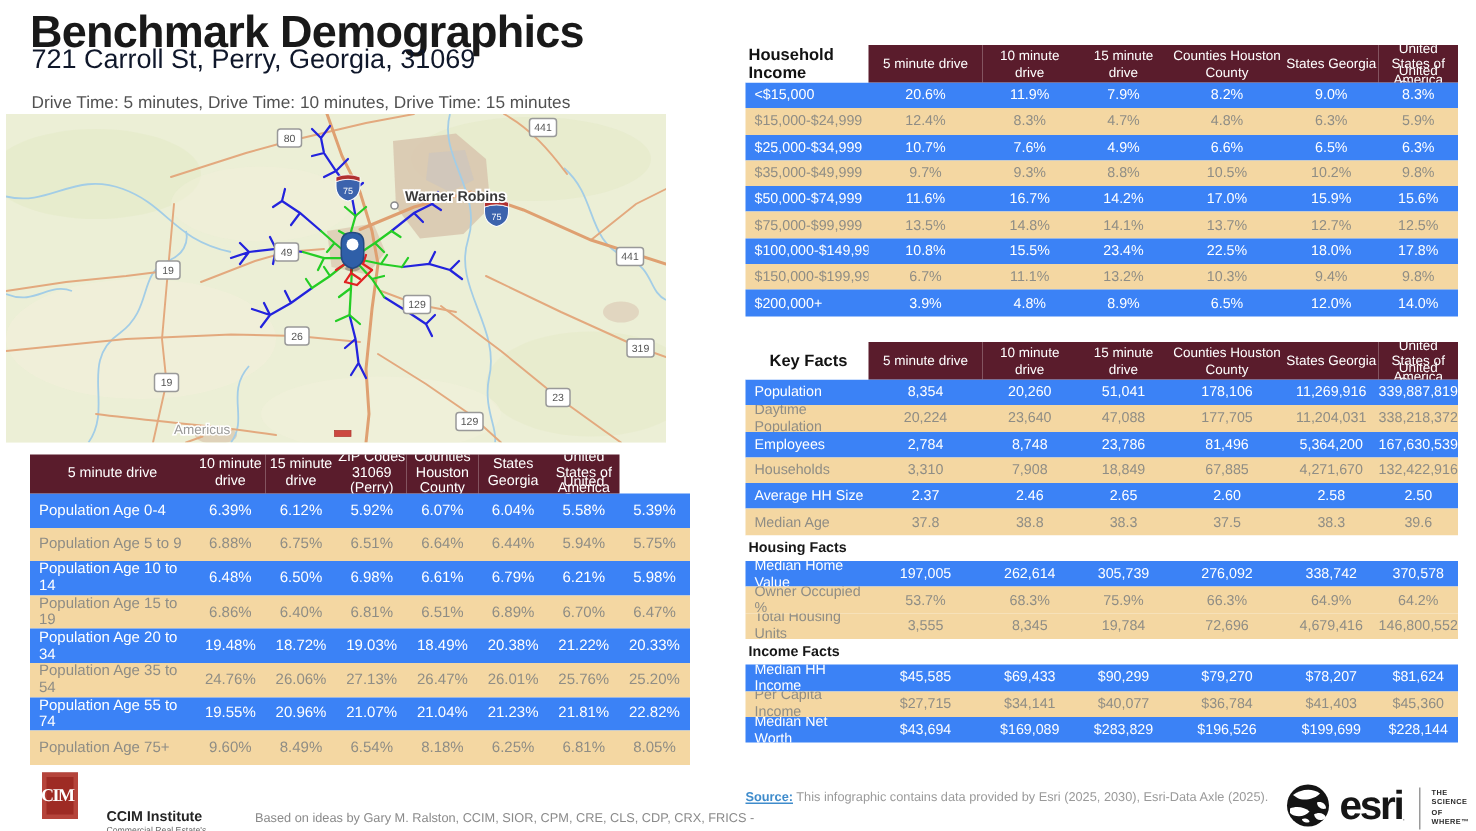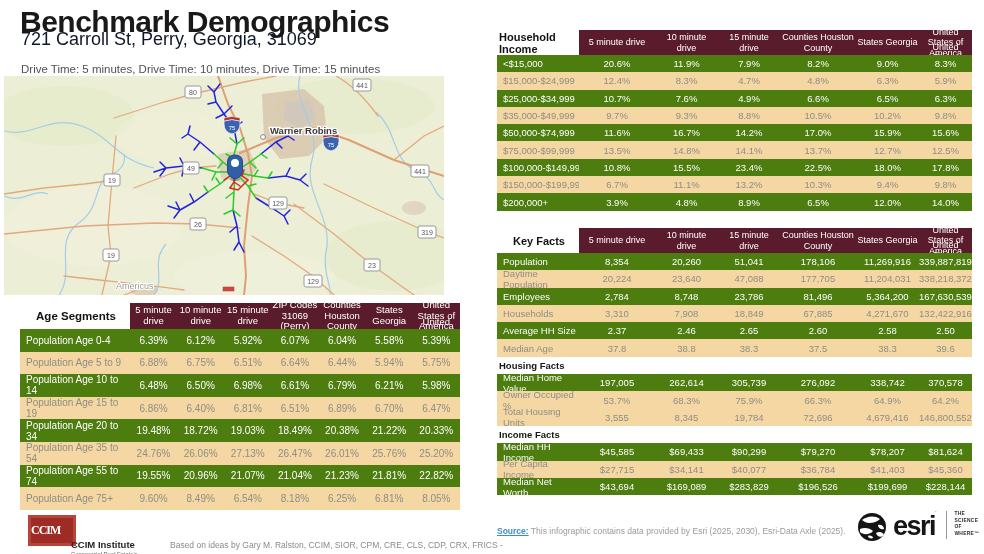--- a/index.html
+++ b/index.html
@@ -29,48 +29,48 @@
           position:relative;overflow:hidden;box-sizing:border-box;padding:0 1px}
   .rt .t-hcol{font-size:9px;line-height:1.15}
   .lt .t-hcol{font-size:9.5px;line-height:1.15}
   .ghost{position:absolute;left:0;right:0;text-align:center}
   .rt .ghost{top:12px}
   .lt .ghost{top:14px}
 
   .t-row{display:flex}
   .rt .t-row{height:17.3px;font-size:9.5px}
   .lt .t-row{height:22.6px;font-size:10px}
-  .t-row.crimson{background:#4d7c0f;color:#ffffff}
+  .t-row.crimson{background:#3b82f6;color:#ffffff}
   .t-row.tan{background:#f4d7a2;color:#8f8d85}
   .t-cell{display:flex;align-items:center;justify-content:center;box-sizing:border-box;overflow:hidden}
   .t-rlabel{justify-content:flex-start;padding-left:6px}
   .t-srow{height:17.3px;background:#fff;color:#161616;font-weight:bold;font-size:9.5px;display:flex;align-items:center;padding-left:2px}
 
   .rt .t-hrow>:nth-child(1),.rt .t-row>:nth-child(1){width:82px}
   .rt .t-hrow>:nth-child(2),.rt .t-row>:nth-child(2){width:76px}
   .rt .t-hrow>:nth-child(3),.rt .t-row>:nth-child(3){width:63px}
   .rt .t-hrow>:nth-child(4),.rt .t-row>:nth-child(4){width:62px}
   .rt .t-hrow>:nth-child(5),.rt .t-row>:nth-child(5){width:76px}
   .rt .t-hrow>:nth-child(6),.rt .t-row>:nth-child(6){width:63px}
   .rt .t-hrow>:nth-child(7),.rt .t-row>:nth-child(7){width:53px}
 
   .lt .t-hrow>:nth-child(1),.lt .t-row>:nth-child(1){width:110px}
   .lt .t-hrow>:nth-child(n+2),.lt .t-row>:nth-child(n+2){width:47.14px}
 
   
-  .ccim-logo{position:absolute;left:28px;top:515px;width:48px;height:31px;background:#9e2b24;
-             border:3px solid #b5443b;box-sizing:border-box;display:flex;align-items:center;justify-content:flex-start}
+  .ccim-logo{position:absolute;left:28px;top:515px;width:24px;height:31px;background:#9e2b24;
+             border:3px solid #b5443b;box-sizing:border-box;display:flex;align-items:center;justify-content:flex-end}
   .ccim-logo span{color:#fff;font-family:"Liberation Serif",serif;font-weight:bold;font-size:12px;letter-spacing:-1px}
   .ccim-text{position:absolute;left:71px;top:540px;line-height:1.15}
   .ccim-org{font-size:9.5px;font-weight:bold;color:#242424}
   .ccim-tag{font-size:5.8px;color:#666}
   .credit{position:absolute;left:170px;top:539px;font-size:8.5px;color:#8a8a8a;line-height:1.6}
   .source{position:absolute;left:497px;top:526px;font-size:8.5px;color:#9a9a9a}
   .source .link{color:#3f8ccc;font-weight:bold;text-decoration:underline;cursor:pointer}
-  .esri{position:absolute;left:856px;top:511px;height:42px;display:flex;align-items:flex-start}
+  .esri{position:absolute;left:856px;top:511px;height:42px;display:flex;align-items:flex-end}
   .esri-word{font-size:27px;font-weight:bold;color:#161616;letter-spacing:-1.5px;margin-left:5px}
   .esri-r{font-size:7px;color:#161616;vertical-align:top}
   .esri-div{width:1px;height:28px;background:#9a9a9a;margin:0 7px 0 9px}
   .esri-tag{font-size:4.9px;font-weight:bold;color:#2a2a2a;line-height:1.35;white-space:pre-line;letter-spacing:.3px}
 </style>
 </head>
 <body>
 
 <div class="title">Benchmark Demographics</div>
 <div class="address">721 Carroll St, Perry, Georgia, 31069</div>
@@ -460,21 +460,20 @@
       <div class="t-cell t-val">$43,694</div>
       <div class="t-cell t-val">$169,089</div>
       <div class="t-cell t-val">$283,829</div>
       <div class="t-cell t-val">$196,526</div>
       <div class="t-cell t-val">$199,699</div>
       <div class="t-cell t-val">$228,144</div>
     </div>
   </div>
 <div class="table lt" id="tbl-age">
     <div class="t-hrow">
-      <div class="t-cell t-hlabel">Age Segments</div>
       <div class="t-cell t-hcol">
         <span>5 minute drive</span>
       </div>
       <div class="t-cell t-hcol">
         <span>10 minute drive</span>
       </div>
       <div class="t-cell t-hcol">
         <span>15 minute drive</span>
       </div>
       <div class="t-cell t-hcol">

